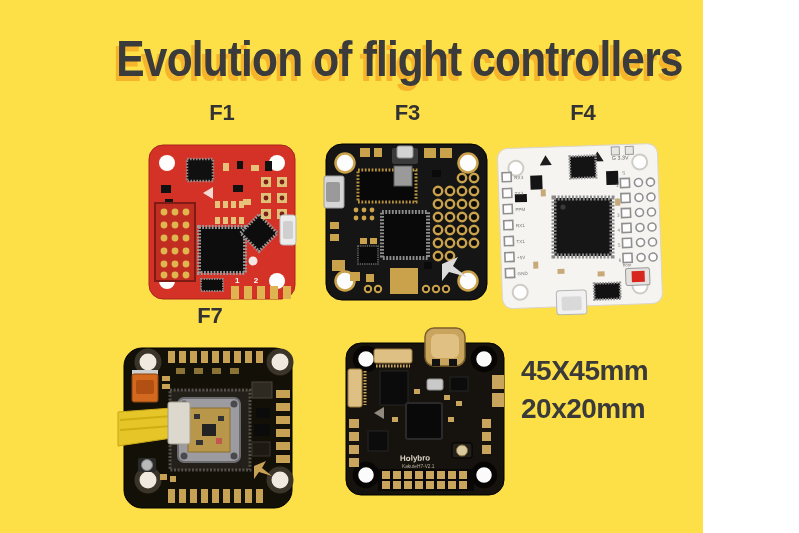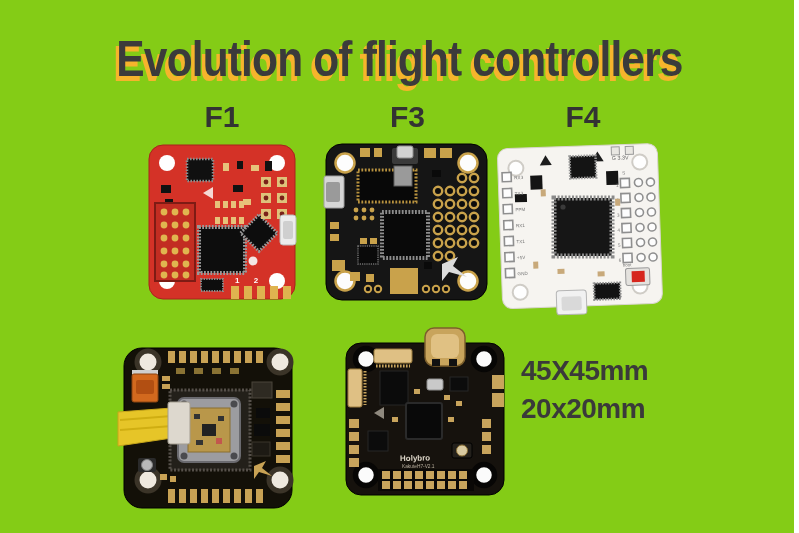--- a/index.html
+++ b/index.html
@@ -1,29 +1,29 @@
 <!DOCTYPE html>
 <html><head>
 <meta charset="utf-8">
 <style>
   * { margin:0; padding:0; box-sizing:border-box; }
   html,body { background:#fff; }
   .canvas {
-    position:relative; width:794px; height:533px; background:#84cc16;
+    position:relative; width:703px; height:533px; background:#fde047;
     font-family:"Liberation Sans", sans-serif; overflow:hidden;
   }
   .title {
     position:absolute; top:30px; left:0; width:799px; text-align:center;
     font-size:50px; font-weight:700; letter-spacing:-1px; color:#3b3b3b;
     text-shadow:-4px 5px 0 #f6b42c;
     transform:scaleX(0.85); transform-origin:50% 50%;
     white-space:nowrap;
   }
   .board-label {
-    position:absolute; font-size:30px; font-weight:700; color:#333;
+    position:absolute; font-size:22px; font-weight:700; color:#333;
     text-align:center; letter-spacing:0;
   }
   .lbl-f1 { left:147px; top:100px; width:150px; }
   .lbl-f3 { left:325px; top:100px; width:165px; }
   .lbl-f4 { left:497px; top:100px; width:172px; }
   .lbl-f7 { left:120px; top:303px; width:180px; }
   .lbl-h7 { left:344px; top:303px; width:166px; }
   .board { position:absolute; }
   .board svg { overflow:visible; display:block; }
   .b-f1 { left:147px; top:141px; }
@@ -41,20 +41,21 @@
 </head>
 <body>
 
 <div class="canvas">
 
   <div class="title">Evolution of flight controllers</div>
 
   <div class="board-label lbl-f1">F1</div>
   <div class="board-label lbl-f3">F3</div>
   <div class="board-label lbl-f4">F4</div>
+  <div class="board-label lbl-f7">F7</div>
 
   <div class="board b-f1">
     <svg width="150" height="164" viewBox="0 0 150 164">
       <rect x="2" y="4" width="146" height="154" rx="14" fill="#d43227" stroke="#a8241c"></rect>
       <g fill="#ffffff">
         <circle cx="20" cy="22" r="8"></circle>
           <circle cx="130" cy="22" r="8"></circle>
         <circle cx="20" cy="140" r="8"></circle>
           <circle cx="130" cy="140" r="8"></circle>
       </g>

